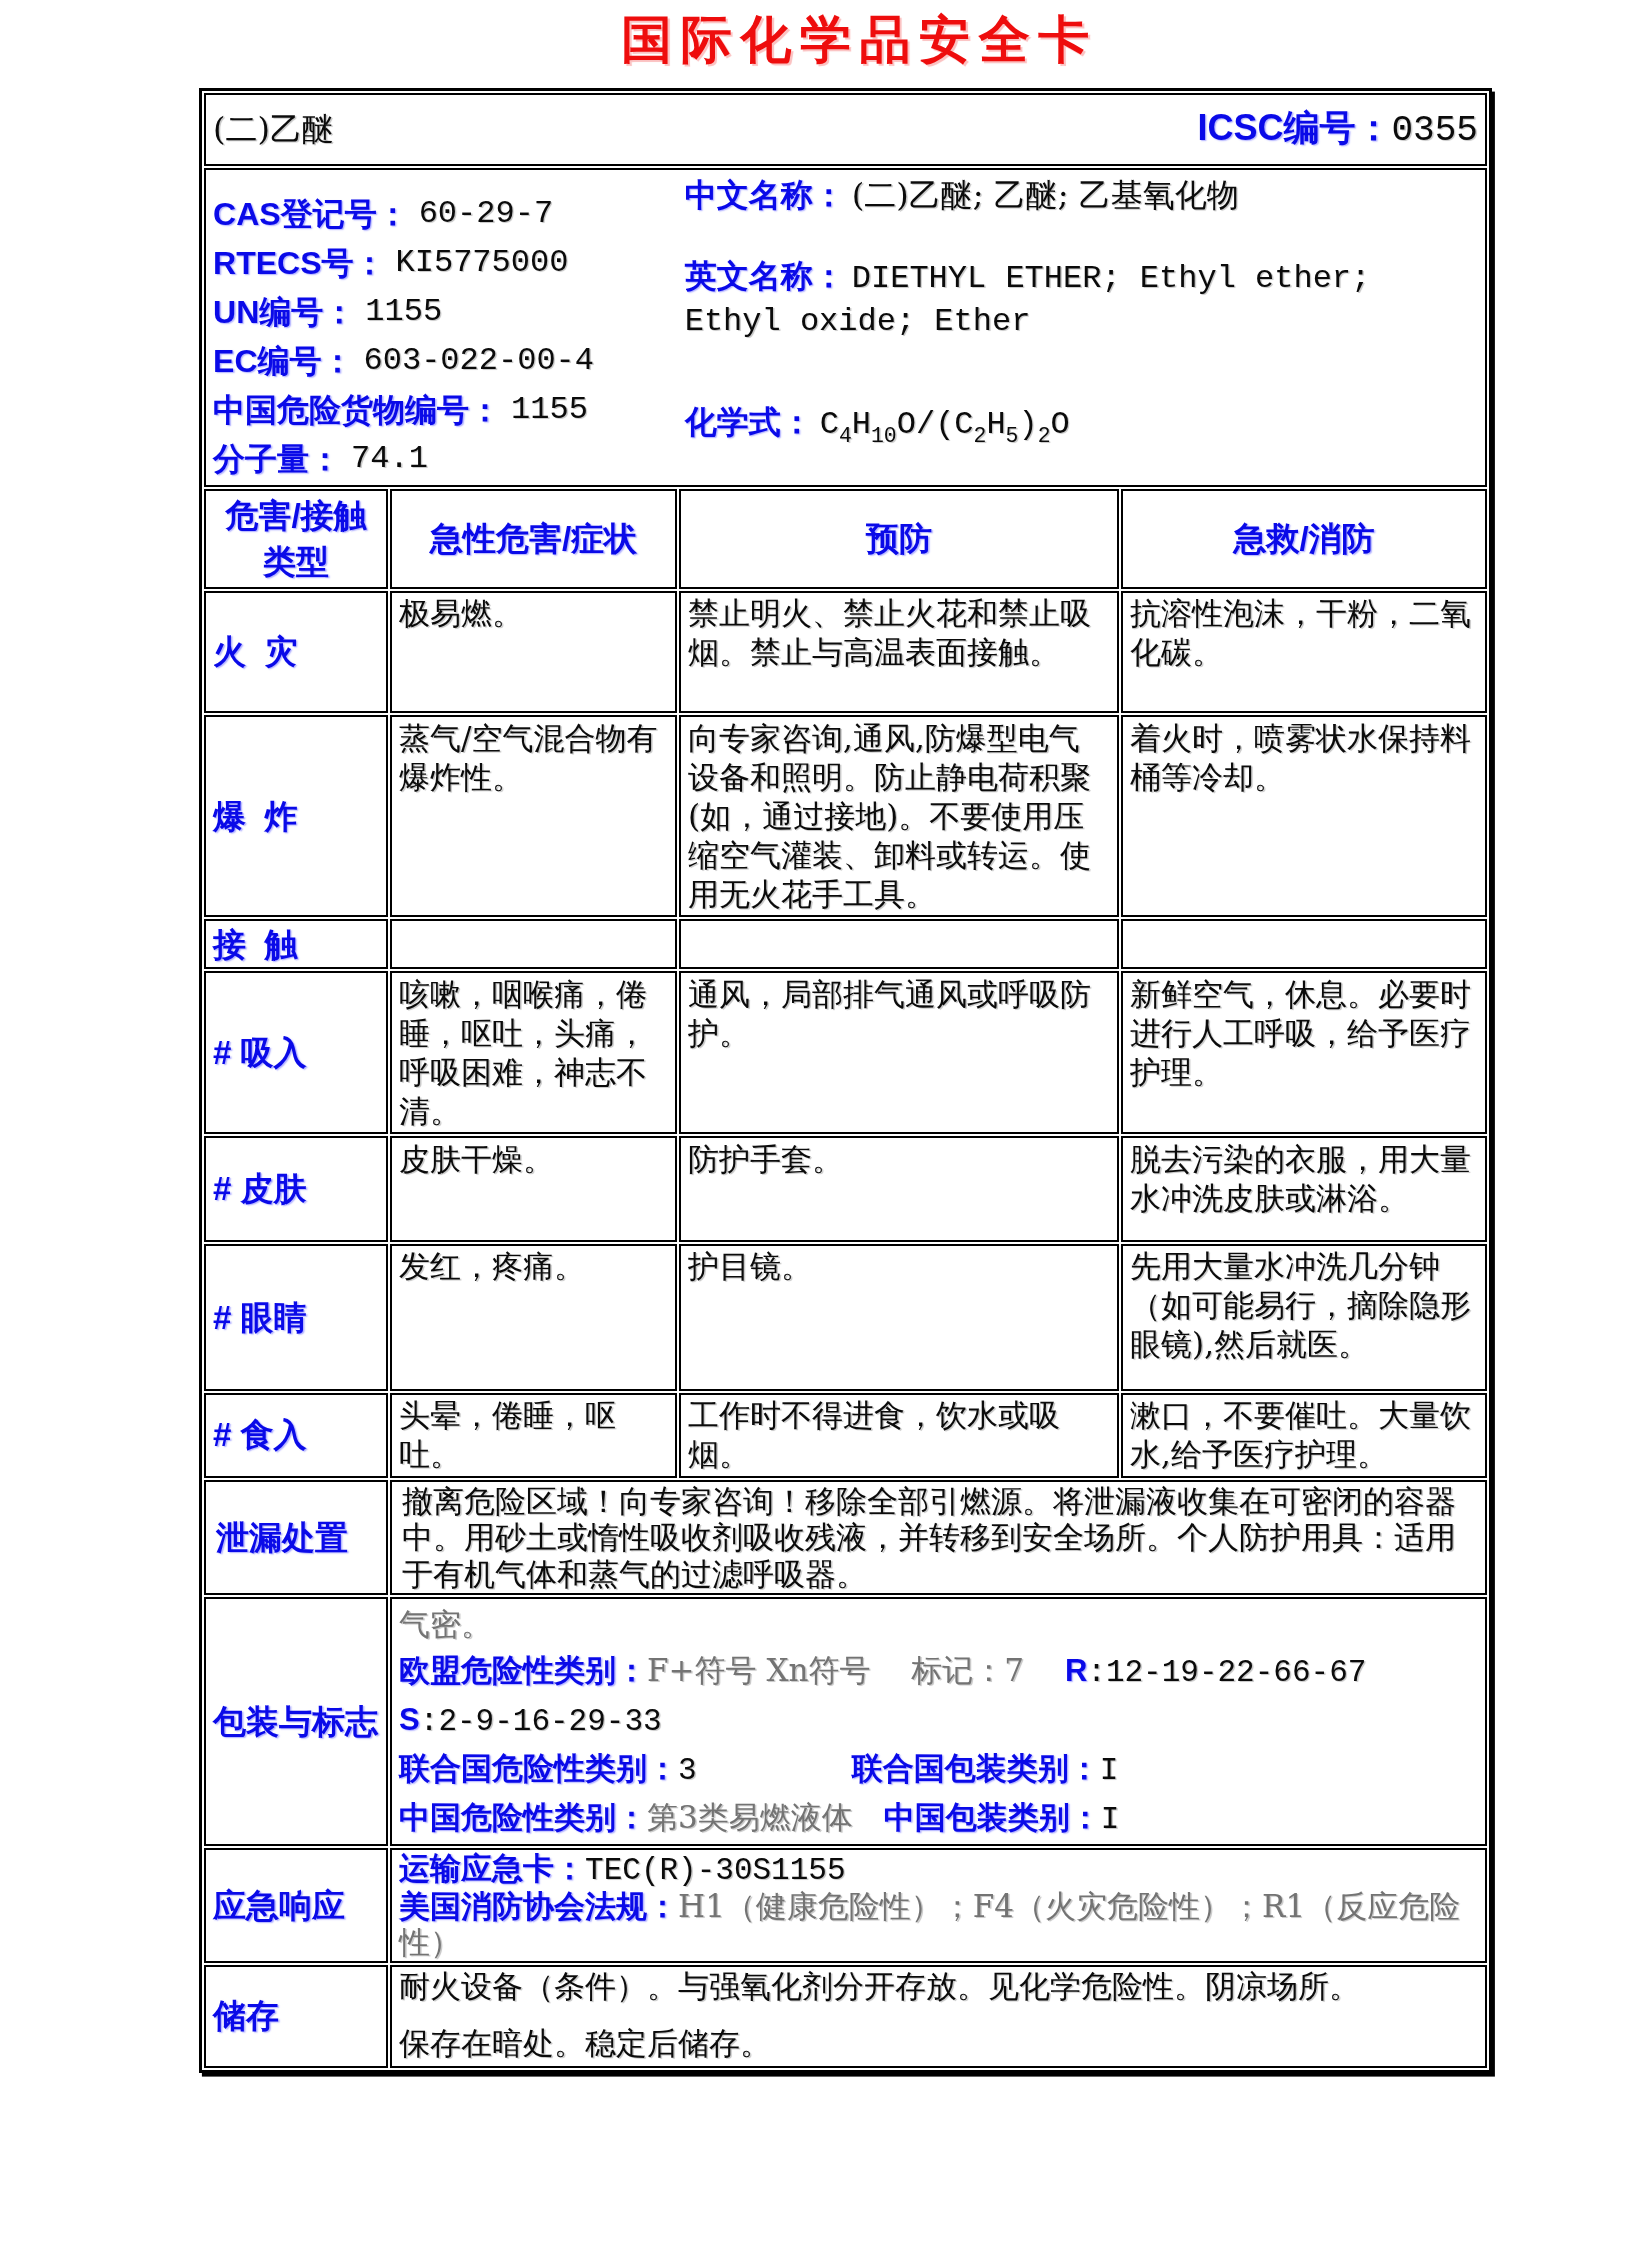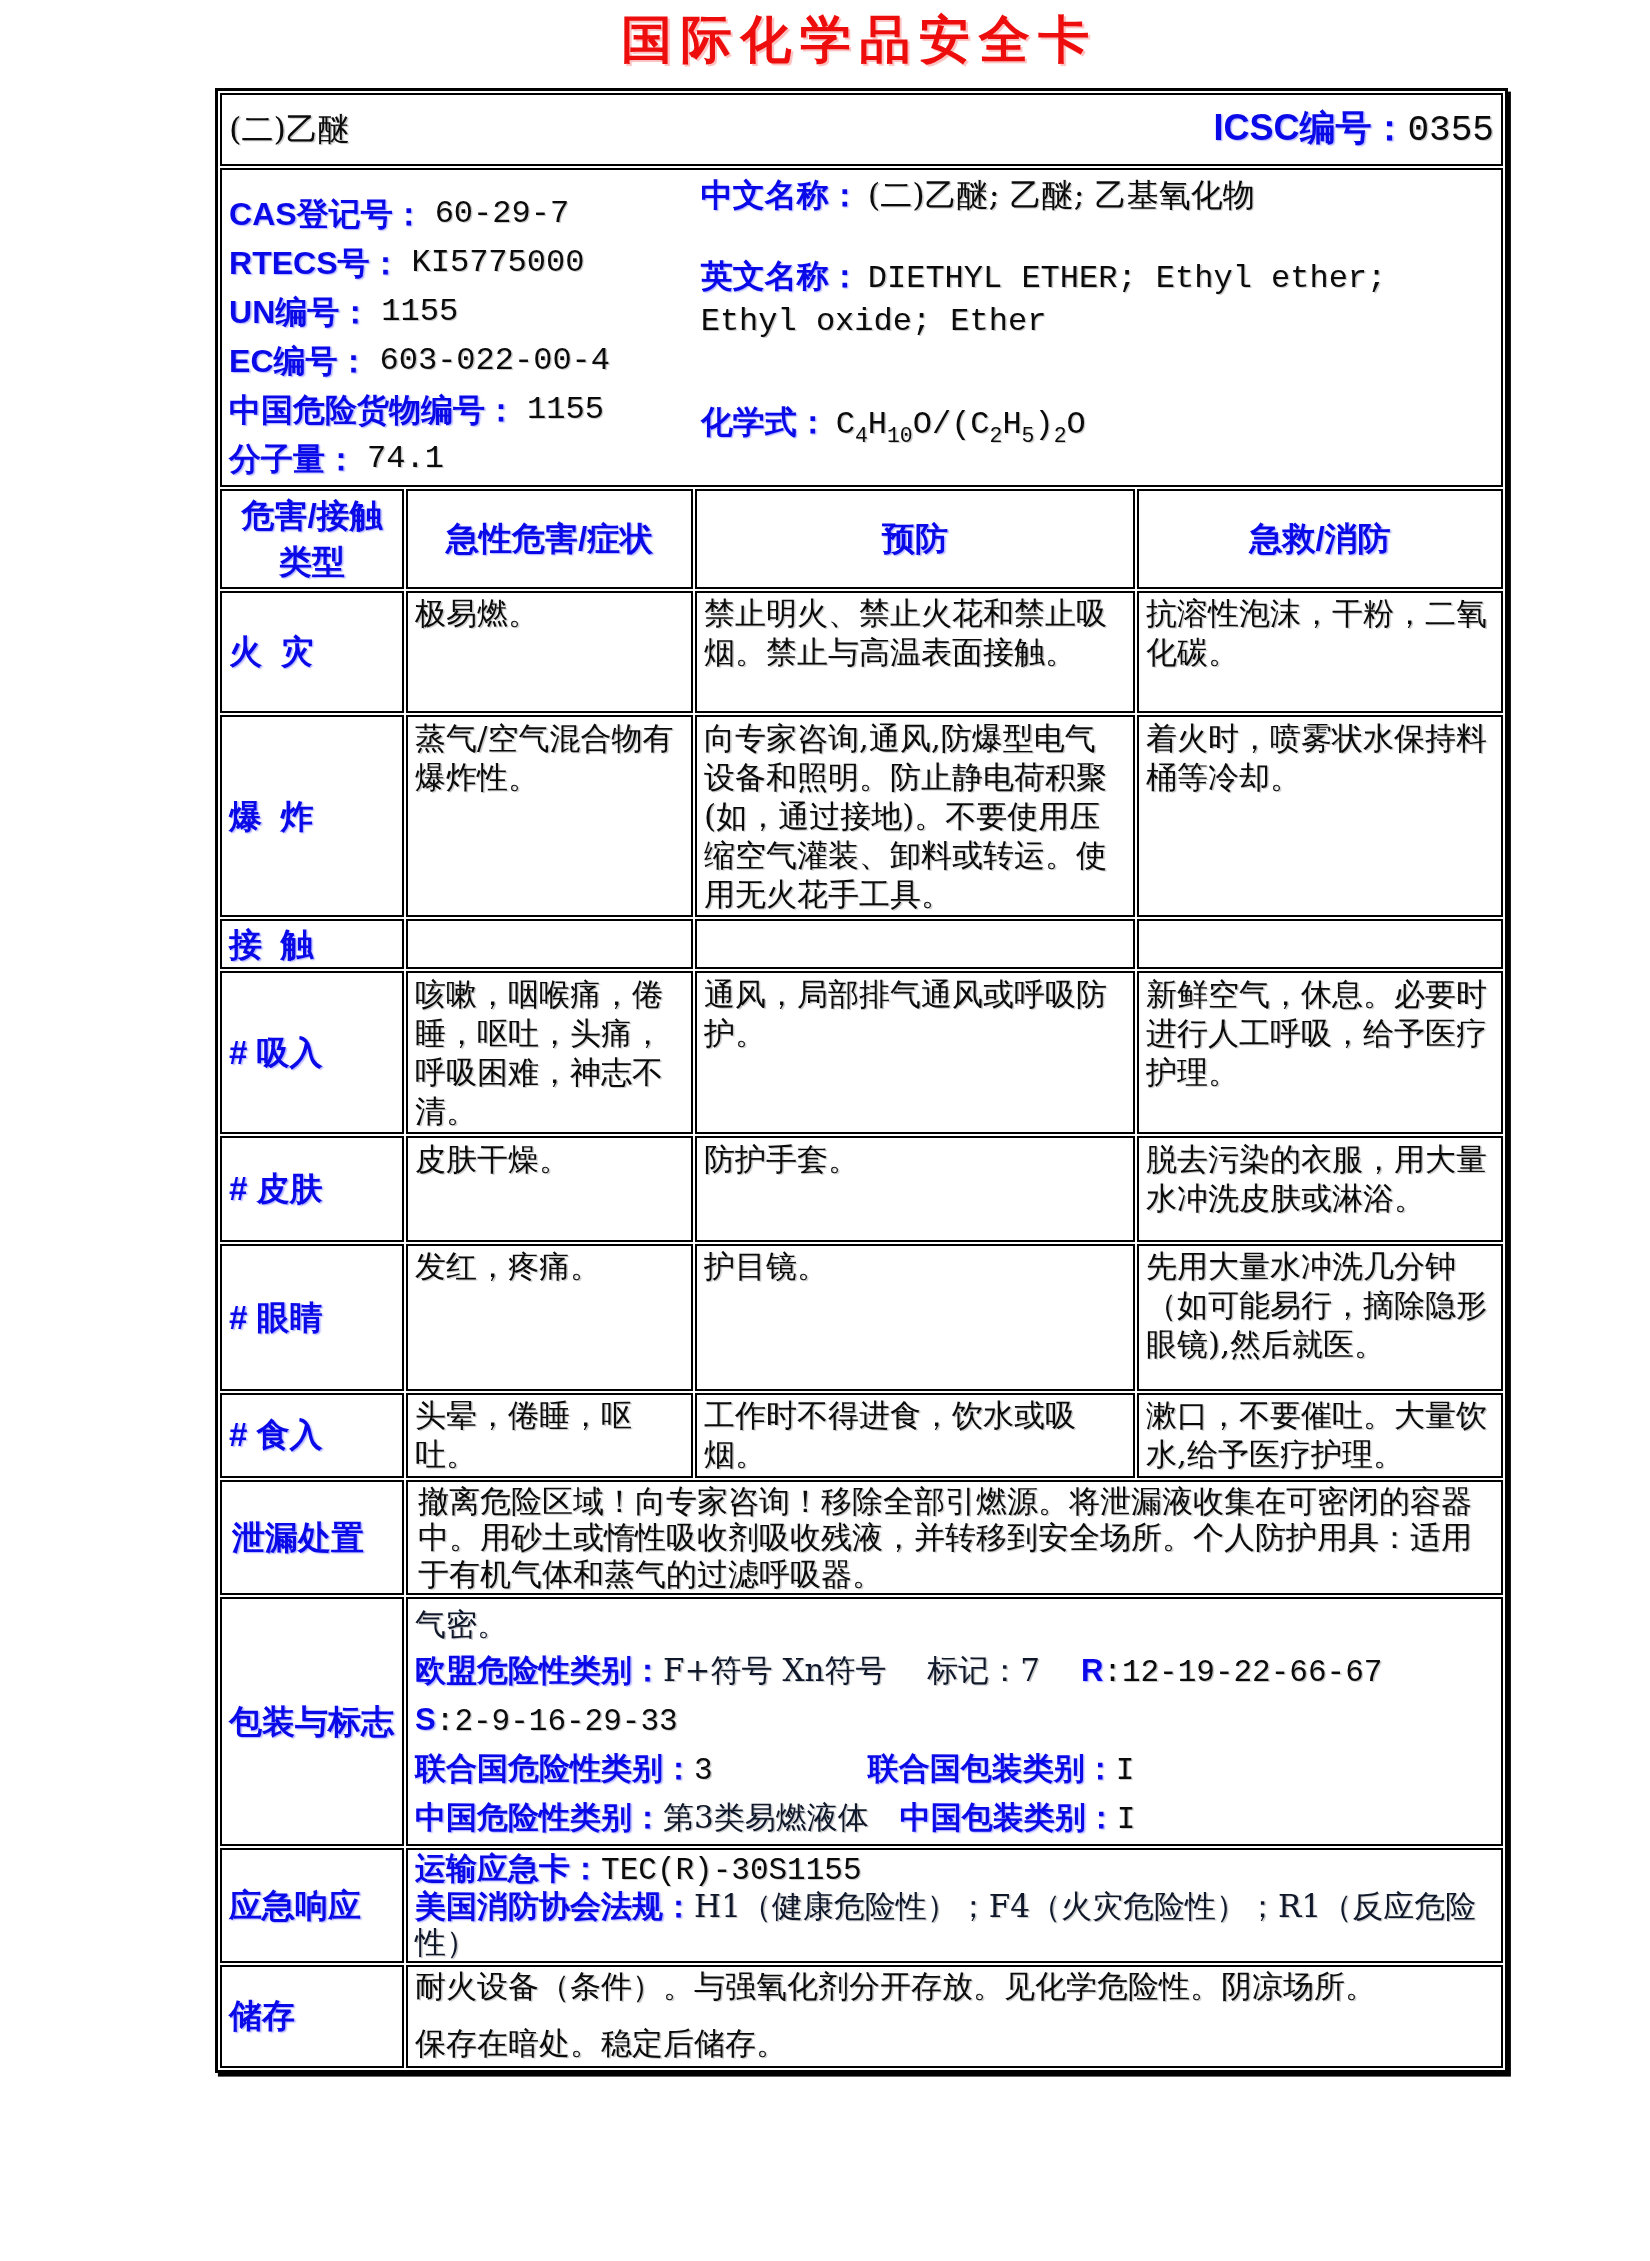--- a/index.html
+++ b/index.html
@@ -9,21 +9,21 @@
   .doc-title{
     position:absolute;left:213px;top:5.7px;width:1293px;
     text-align:center;color:#ee0d0d;font-weight:700;
     font-family:"Liberation Sans","DejaVu Sans",sans-serif;
     font-size:51px;letter-spacing:8.6px;
     text-shadow:2.1px 2.1px 0.7px rgba(238,13,13,0.25);
     white-space:nowrap;
   }
 
   table.card{
-    position:absolute;left:215px;top:88px;width:1293px;
+    position:absolute;left:199px;top:88px;width:1293px;
     border-collapse:separate;border-spacing:2.9px;
     border:3.6px solid #000;background:#fff;
     box-shadow:2.9px 3.6px 0 0 #000;
     table-layout:fixed;
   }
   td{
     border:2.1px solid #000;
     padding:1.4px 7.1px;
     vertical-align:top;
     font-size:31px;line-height:1.26;
@@ -33,21 +33,21 @@
     word-break:break-word;
   }
   
   .blue, .seg-l{
     color:#0a0ae8;
     font-family:"Liberation Sans","DejaVu Sans",sans-serif;
     font-weight:700;
     text-shadow:1.4px 1.4px 1.4px rgba(80,80,255,0.45);
   }
   .mono, .seg-m{font-family:"Liberation Mono","DejaVu Sans Mono",monospace;}
-  .seg-v{color:#0f172a;}
+  .seg-v{color:#737373;}
   .seg{white-space:pre-wrap;}
   .seg-sub{font-size:21.4px;vertical-align:-8.6px;font-family:"Liberation Mono","DejaVu Sans Mono",monospace;}
 
   
   .r-head td{height:66px;vertical-align:middle;}
   .r-info td{height:286px;}
   .r-cols td{height:91px;vertical-align:middle;text-align:center;}
   .r-fire td{height:116px;}
   .r-expl td{height:193px;}
   .r-cont td{height:43px;}

